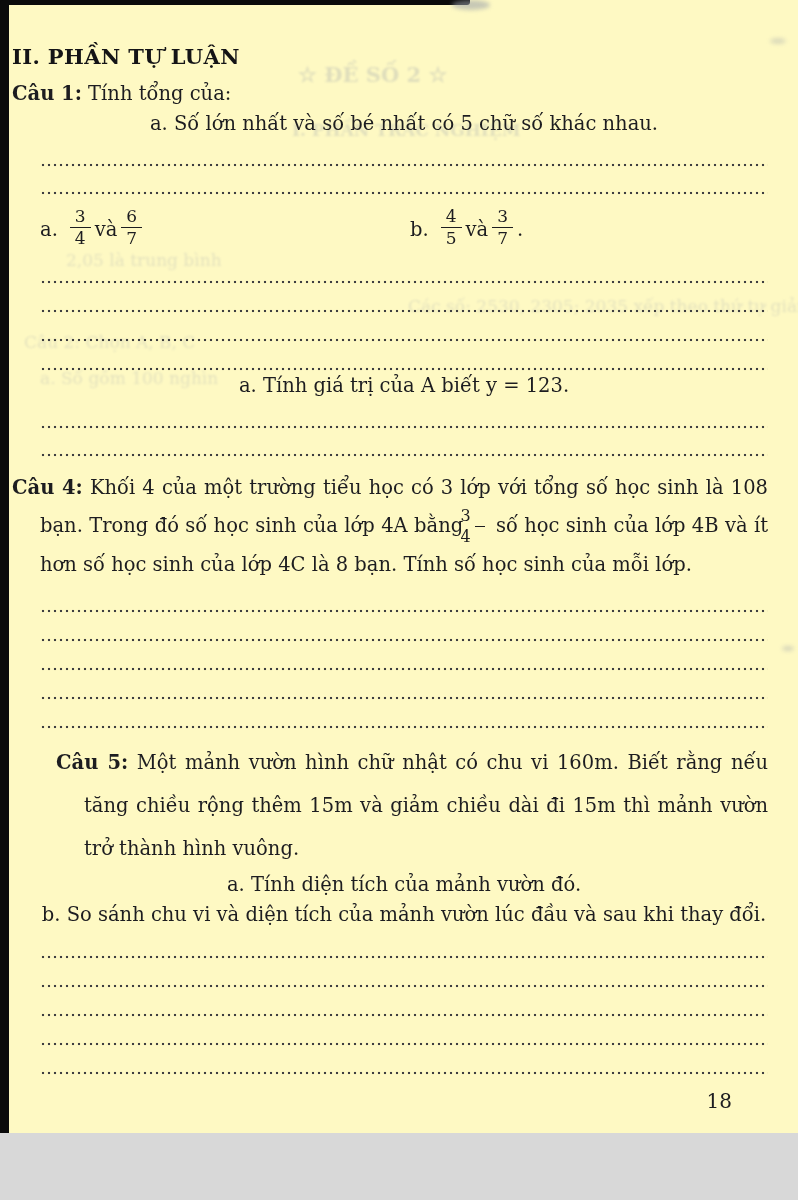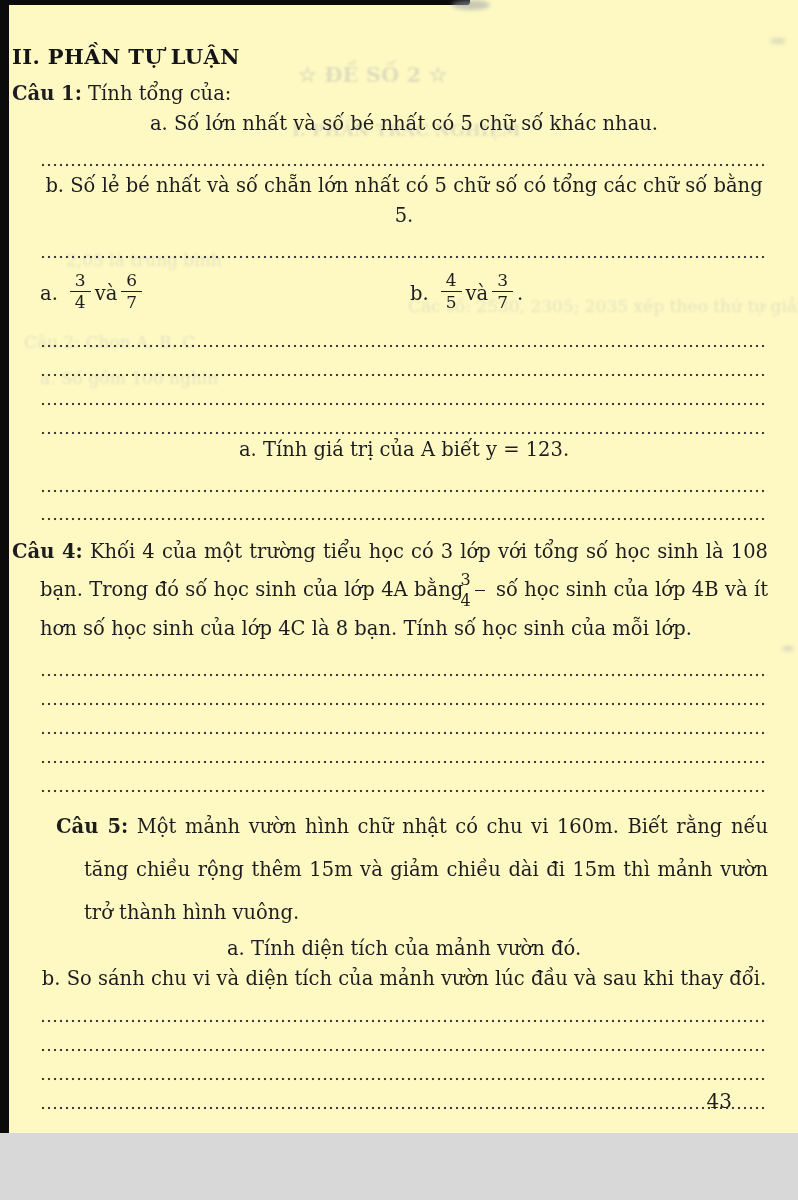--- a/index.html
+++ b/index.html
@@ -111,24 +111,20 @@
 
     <div class="qline">
       <span class="qlabel">Câu 1:</span>
       <span>Tính tổng của:</span>
     </div>
     <div class="qline part">
       <span>a.</span>
       <span>Số lớn nhất và số bé nhất có 5 chữ số khác nhau.</span>
     </div>
     <div class="dotline"></div>
-    <div class="qline part mt4">
-      <span>b.</span>
-      <span>Số lẻ bé nhất và số chẵn lớn nhất có 5 chữ số có tổng các chữ số bằng 5.</span>
-    </div>
     <div class="dotline"></div>
 
     <div class="frac-row">
       <div class="frac-item a">
         <span class="plabel">a.</span>
         <span class="frac">
             <span class="num">3</span>
             <span class="den">4</span>
           </span>
         <span>và</span>
@@ -188,15 +184,15 @@
       <span>So sánh chu vi và diện tích của mảnh vườn lúc đầu và sau khi thay đổi.</span>
     </div>
     <div class="dotline tall"></div>
     <div class="dotline tall"></div>
     <div class="dotline tall"></div>
     <div class="dotline tall"></div>
     <div class="dotline tall"></div>
 
   </div>
 
-  <div class="pagenum">43</div>
+  <div class="pagenum">18</div>
 
 </div>
 
 </body></html>

